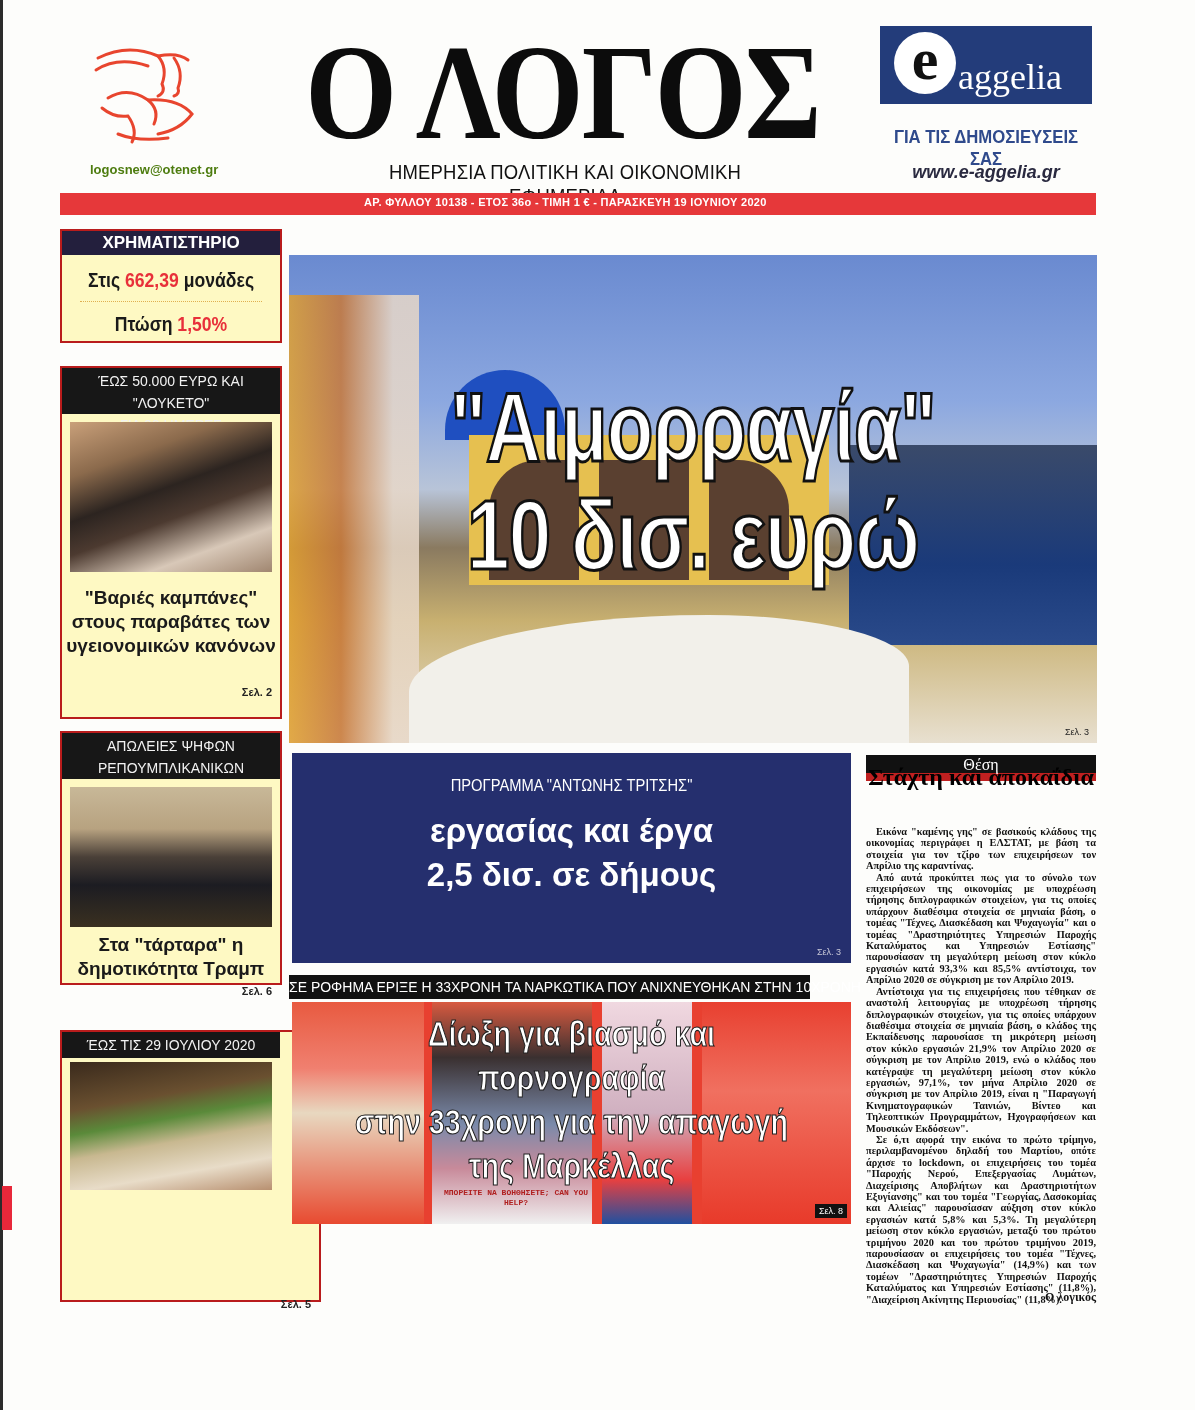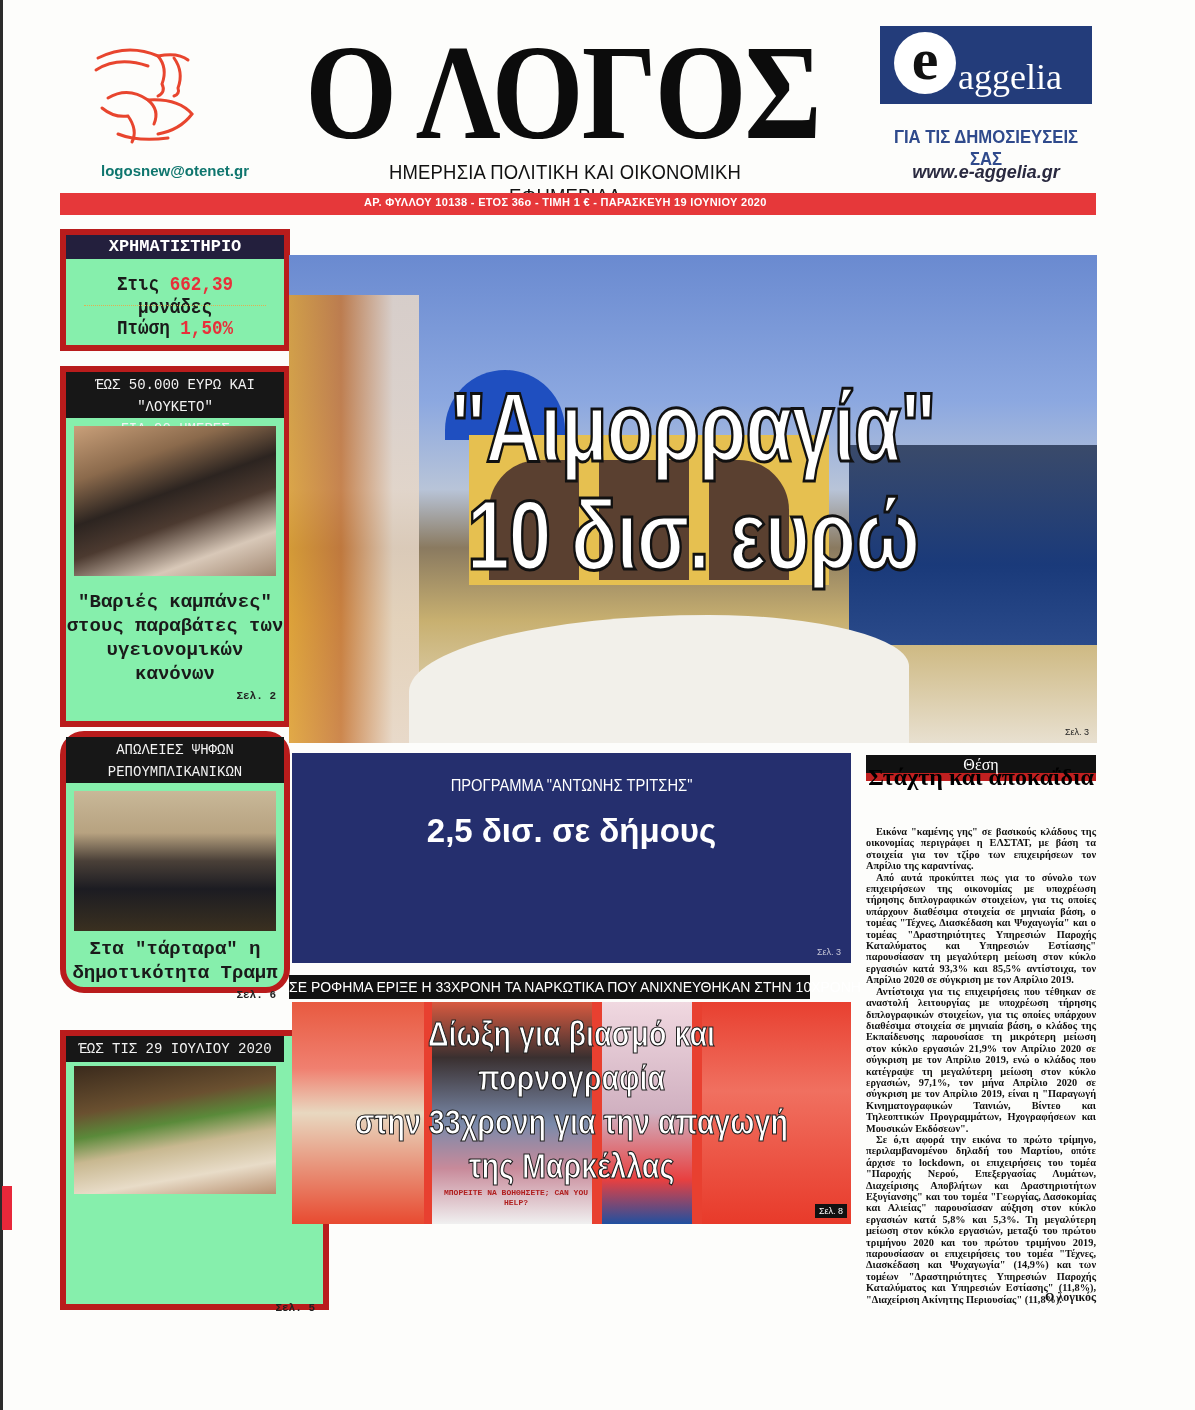--- a/index.html
+++ b/index.html
@@ -4,49 +4,49 @@
 <style>
   html, body { margin:0; padding:0; }
   body { width:1195px; height:1410px; background:#fdfdfb; position:relative; overflow:hidden; font-family:"Liberation Sans", sans-serif; color:#111; }
   .abs { position:absolute; }
   
   .edge-line { left:0; top:0; width:3px; height:1410px; background:#2b2b2b; }
   .edge-red { left:2px; top:1186px; width:10px; height:44px; background:#e8283a; }
 
   
   .logo-art { left:88px; top:38px; width:120px; height:110px; }
-  .logo-email { left:90px; top:162px; width:170px; font-size:15px; font-weight:bold; color:#0f766e; text-align:center; }
+  .logo-email { left:90px; top:162px; width:170px; font-size:13px; font-weight:bold; color:#4d7c0f; }
   .title { left:290px; top:24px; width:545px; text-align:center; font-family:"Liberation Serif", serif; font-weight:bold; font-size:118px; line-height:120px; letter-spacing:-2px; transform:scaleY(1.15); transform-origin:top; color:#0c0c0c; }
   .subtitle { left:300px; top:160px; width:530px; text-align:center; font-size:21px; font-weight:normal; letter-spacing:0.2px; color:#111; transform:scaleX(0.88); transform-origin:center; }
   .eagg { left:880px; top:26px; width:212px; height:78px; background:#233c7a; }
   .eagg-circle { left:14px; top:6px; width:62px; height:62px; border-radius:50%; background:#fff; }
   .eagg-e { left:14px; top:2px; width:62px; text-align:center; font-family:"Liberation Serif", serif; font-weight:bold; font-size:60px; line-height:62px; color:#111; }
   .eagg-word { left:78px; top:30px; font-family:"Liberation Serif", serif; font-size:36px; color:#fff; }
   .eagg-tag { left:875px; top:126px; width:222px; text-align:center; font-size:19px; font-weight:bold; color:#2f4a8c; transform:scaleX(0.88); }
   .eagg-url { left:880px; top:162px; width:212px; text-align:center; font-size:18px; font-style:italic; font-weight:bold; color:#2a2a40; }
   .redbar { left:60px; top:193px; width:1036px; height:22px; background:#e6383a; }
   .redbar-text { left:364px; top:196px; font-size:11px; font-weight:bold; color:#fff; letter-spacing:0.3px; }
 
   
-  .box { border:6px solid #b91c1c; background:#86efac;font-family:Liberation Mono, monospace; }
+  .box { border:2px solid #b91c1c; background:#fef9c3; }
   .stock { left:60px; top:229px; width:218px; height:110px; }
   .stock-head { left:0; top:0; width:218px; height:24px; background:#231f3d; color:#fff; font-weight:bold; font-size:17px; text-align:center; line-height:24px; }
   .stock-line1 { left:0; top:38px; width:218px; text-align:center; font-size:20px; font-weight:bold; color:#1a1a1a; transform:scaleX(0.88); }
   .red { color:#e8303a; }
   .stock-dots { left:18px; top:70px; width:182px; border-top:1px dotted #e0b050; }
   .stock-line2 { left:0; top:82px; width:218px; text-align:center; font-size:20px; font-weight:bold; color:#1a1a1a; transform:scaleX(0.88); }
 
   .side-card { left:60px; width:218px; }
   .side-head { left:0; top:0; width:218px; background:#171717; color:#f2f2f2; text-align:center; font-size:14px; line-height:22px; padding-top:2px; transform:none; }
   .side-photo { left:8px; width:202px; }
   .side-title { left:0; width:218px; text-align:center; font-size:19px; font-weight:bold; line-height:24px; color:#1a1a1a; }
   .side-page { right:8px; font-size:11px; font-weight:bold; color:#222; }
 
   .card1 { top:366px; height:349px; }
-  .card2 { top:731px; height:250px;border-radius:24px; }
+  .card2 { top:731px; height:250px; }
 
   .ph-barista { background:linear-gradient(160deg,#c9a07a 0%,#8b6a4c 25%,#2c2420 45%,#4c3a30 60%,#d8c8b8 80%,#a08670 100%); }
   .ph-trump { background:linear-gradient(180deg,#c8b898 0%,#b7a280 30%,#4a4038 50%,#1c1c22 70%,#3a3020 100%); }
   .ph-tax { background:linear-gradient(170deg,#3a2a1c 0%,#6a5030 30%,#5a8a3a 45%,#c8b890 60%,#e8dcc8 80%,#b89070 100%); }
 
   
   .hdr-bar { left:289px; top:227px; width:566px; height:26px; background:#1d4ed8; color:#fff; font-size:16px; font-weight:bold; line-height:26px; text-align:center; white-space:nowrap;margin-top:30px; }
 
   
   .hero { left:289px; top:255px; width:808px; height:488px; overflow:hidden; background:linear-gradient(180deg,#6a8ad0 0%,#8ca8e0 30%,#b8c4d8 48%,#8a7a60 60%,#c8b070 75%,#e8e0d0 100%); }
@@ -169,20 +169,21 @@
   <div class="abs hero-title">
     <div>"Αιμορραγία"</div>
     <div>10 δισ. ευρώ</div>
   </div>
   <div class="abs hero-credit">Σελ. 3</div>
 </div>
 
 <div class="abs prog">
   <div class="abs prog-kicker">ΠΡΟΓΡΑΜΜΑ "ΑΝΤΩΝΗΣ ΤΡΙΤΣΗΣ"</div>
   <div class="abs prog-title">
+    <div>εργασίας και έργα</div>
     <div>2,5 δισ. σε δήμους</div>
   </div>
   <div class="abs prog-page">Σελ. 3</div>
 </div>
 
 <div class="abs crime-bar">ΣΕ ΡΟΦΗΜΑ ΕΡΙΞΕ Η 33ΧΡΟΝΗ ΤΑ ΝΑΡΚΩΤΙΚΑ ΠΟΥ ΑΝΙΧΝΕΥΘΗΚΑΝ ΣΤΗΝ 10ΧΡΟΝΗ</div>
 <div class="abs crime-img">
   <div class="abs crime-p1"></div>
   <div class="abs crime-p2"></div>
   <div class="abs crime-p3"></div>

